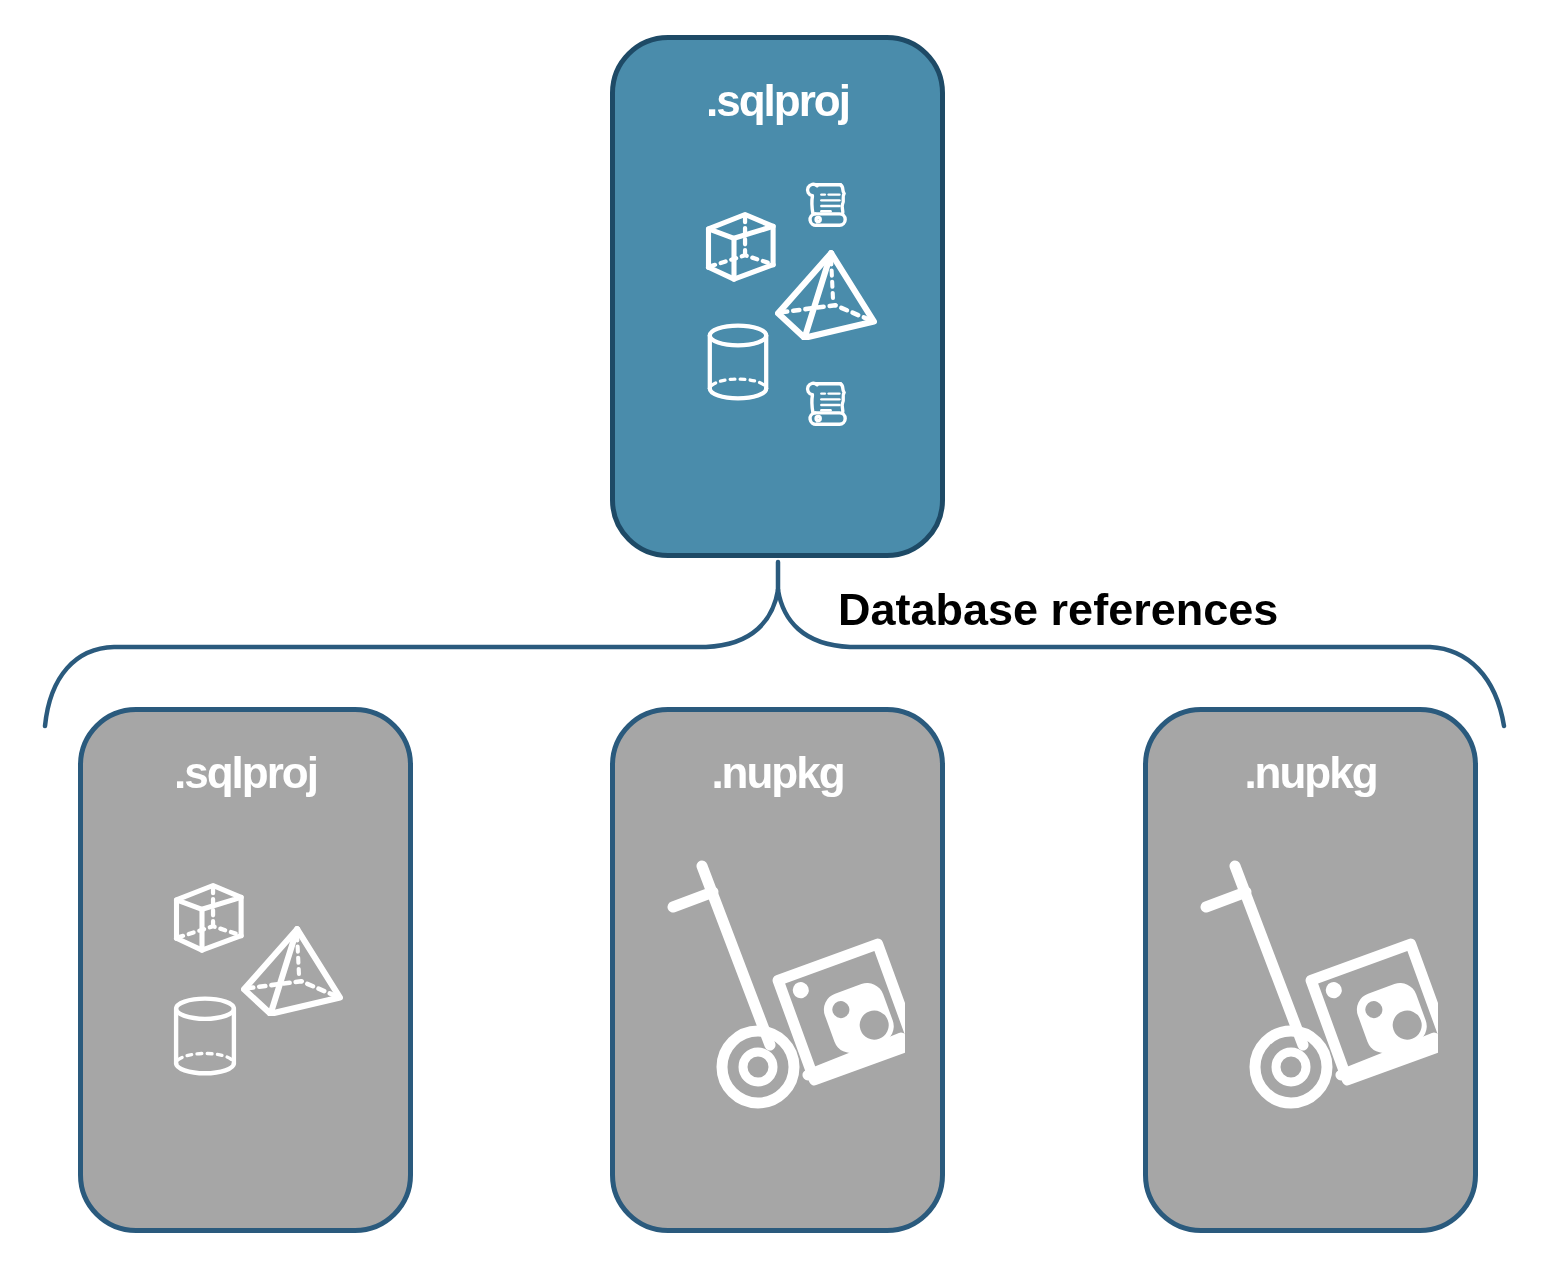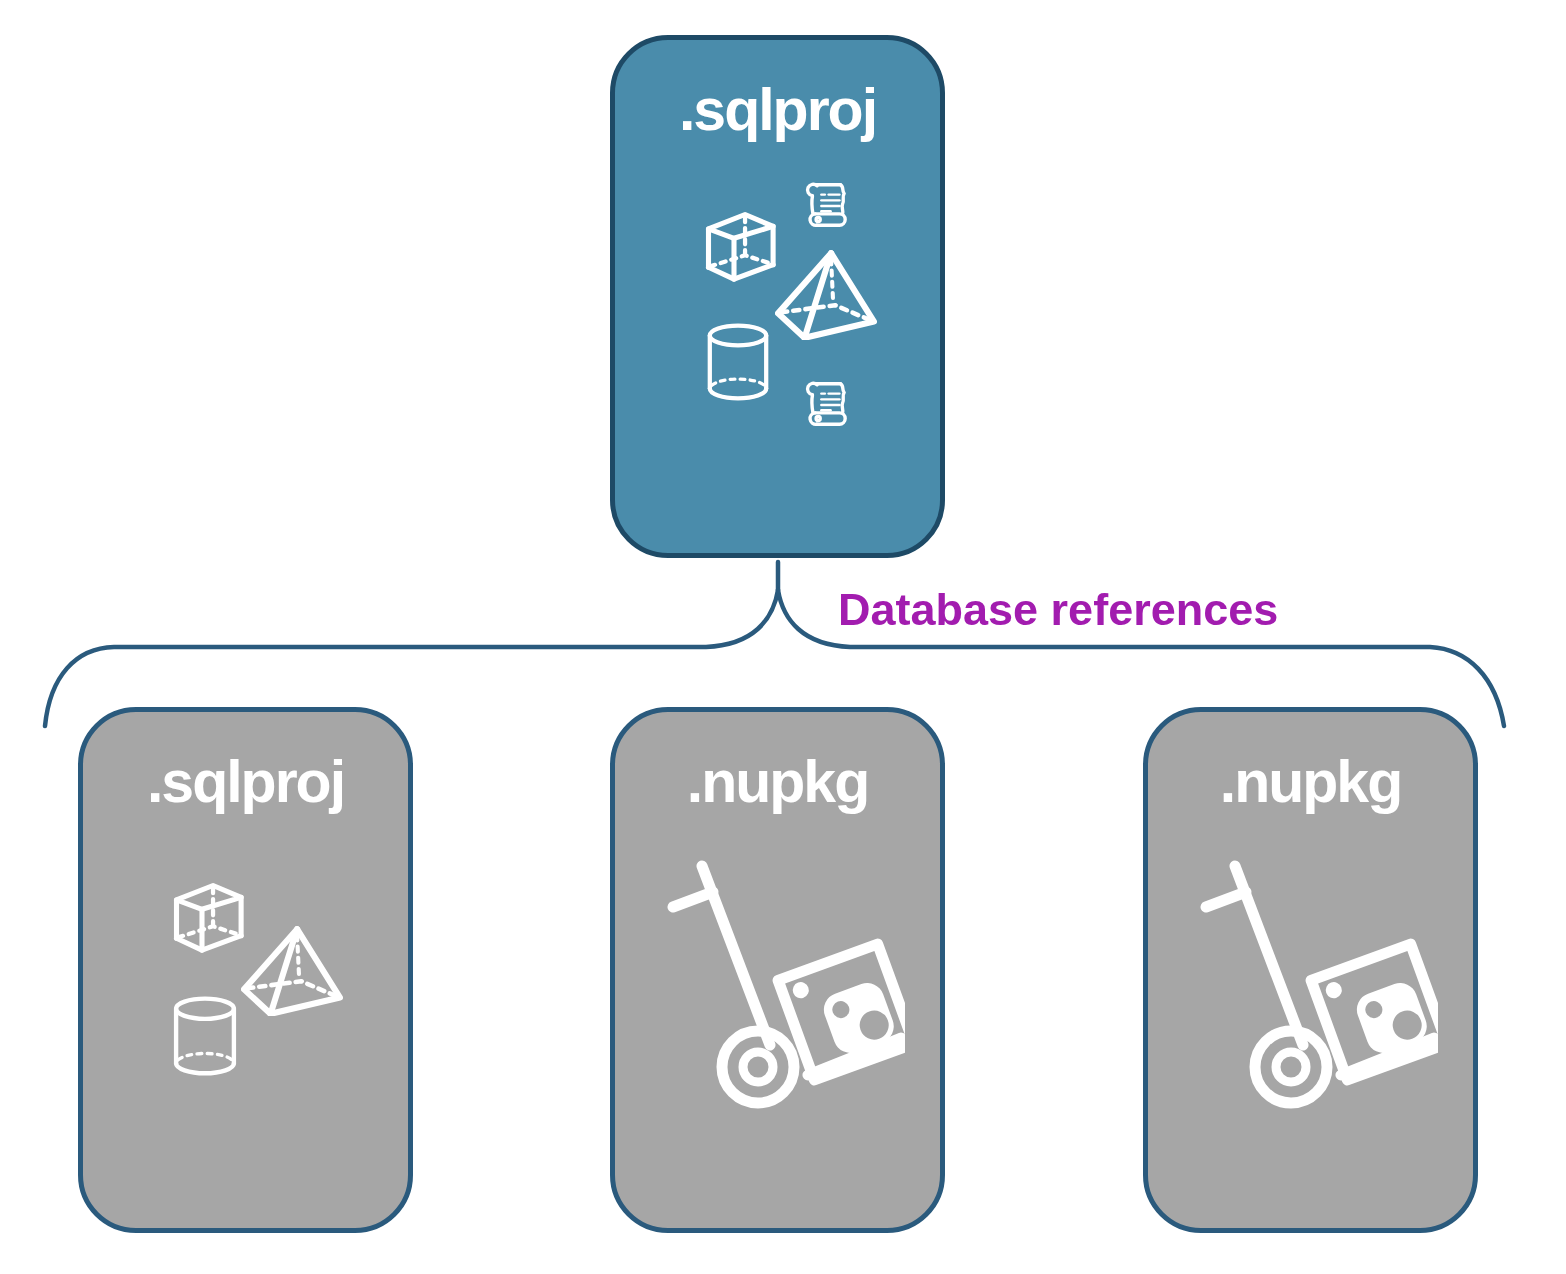--- a/index.html
+++ b/index.html
@@ -11,37 +11,37 @@
     position:absolute; width:335px; box-sizing:border-box;
     border-radius:58px; border:5px solid #2A5A7D;
   }
   .node-root  { left:610px; top:35px;  height:523px; background:#4A8CAB; border-color:#1E4A66; }
   .node-child { top:707px; height:526px; background:#A6A6A6; border-color:#2A5A7D; }
   .child-1 { left:78px; }
   .child-2 { left:610px; }
   .child-3 { left:1143px; }
   .box-label {
     margin-top:36px; text-align:center;
-    font-size:59px; font-weight:bold; letter-spacing:-2px; color:#ffffff;
+    font-size:44px; font-weight:bold; letter-spacing:-2px; color:#ffffff;
     user-select:none;
   }
   .icon { position:absolute; overflow:visible; }
   .ic-cube-root   { left:85px;  top:165px; width:85px;  height:87px; }
   .ic-scroll-1    { left:186px; top:138px; width:52px;  height:54px; }
   .ic-pyr-root    { left:160px; top:210px; width:102px; height:90px; }
   .ic-cyl-root    { left:90px;  top:283px; width:66px;  height:80px; }
   .ic-scroll-2    { left:186px; top:338px; width:52px;  height:52px; }
   .ic-cube-child  { left:85px;  top:164px; width:85px;  height:87px; }
   .ic-pyr-child   { left:158px; top:214px; width:102px; height:90px; }
   .ic-cyl-child   { left:88px;  top:284px; width:68px;  height:82px; }
   .ic-truck       { left:30px;  top:143px; width:260px; height:300px; }
   .brace-svg { position:absolute; left:0; top:0; width:1566px; height:1274px; pointer-events:none; }
   .connector-label {
     position:absolute; left:838px; top:584px;
-    font-size:45px; font-weight:bold; color:#a21caf; white-space:nowrap;
+    font-size:45px; font-weight:bold; color:#000000; white-space:nowrap;
     user-select:none;
   }
 </style>
 </head>
 <body>
 
 <svg width="0" height="0" style="position:absolute" aria-hidden="true">
   <defs>
     <symbol id="sym-cube" viewBox="0 0 100 100">
       <g fill="none" stroke="#FFFFFF" stroke-width="6" stroke-linecap="round" stroke-linejoin="round">

